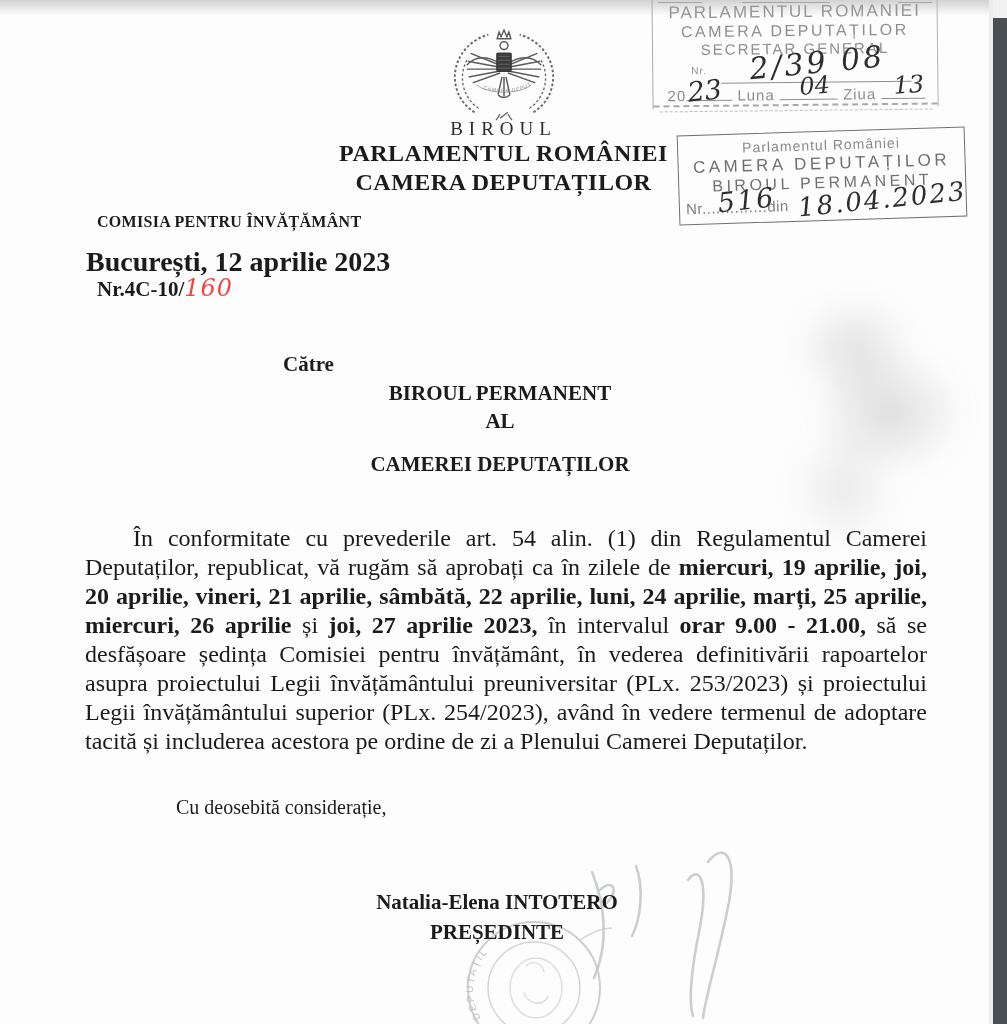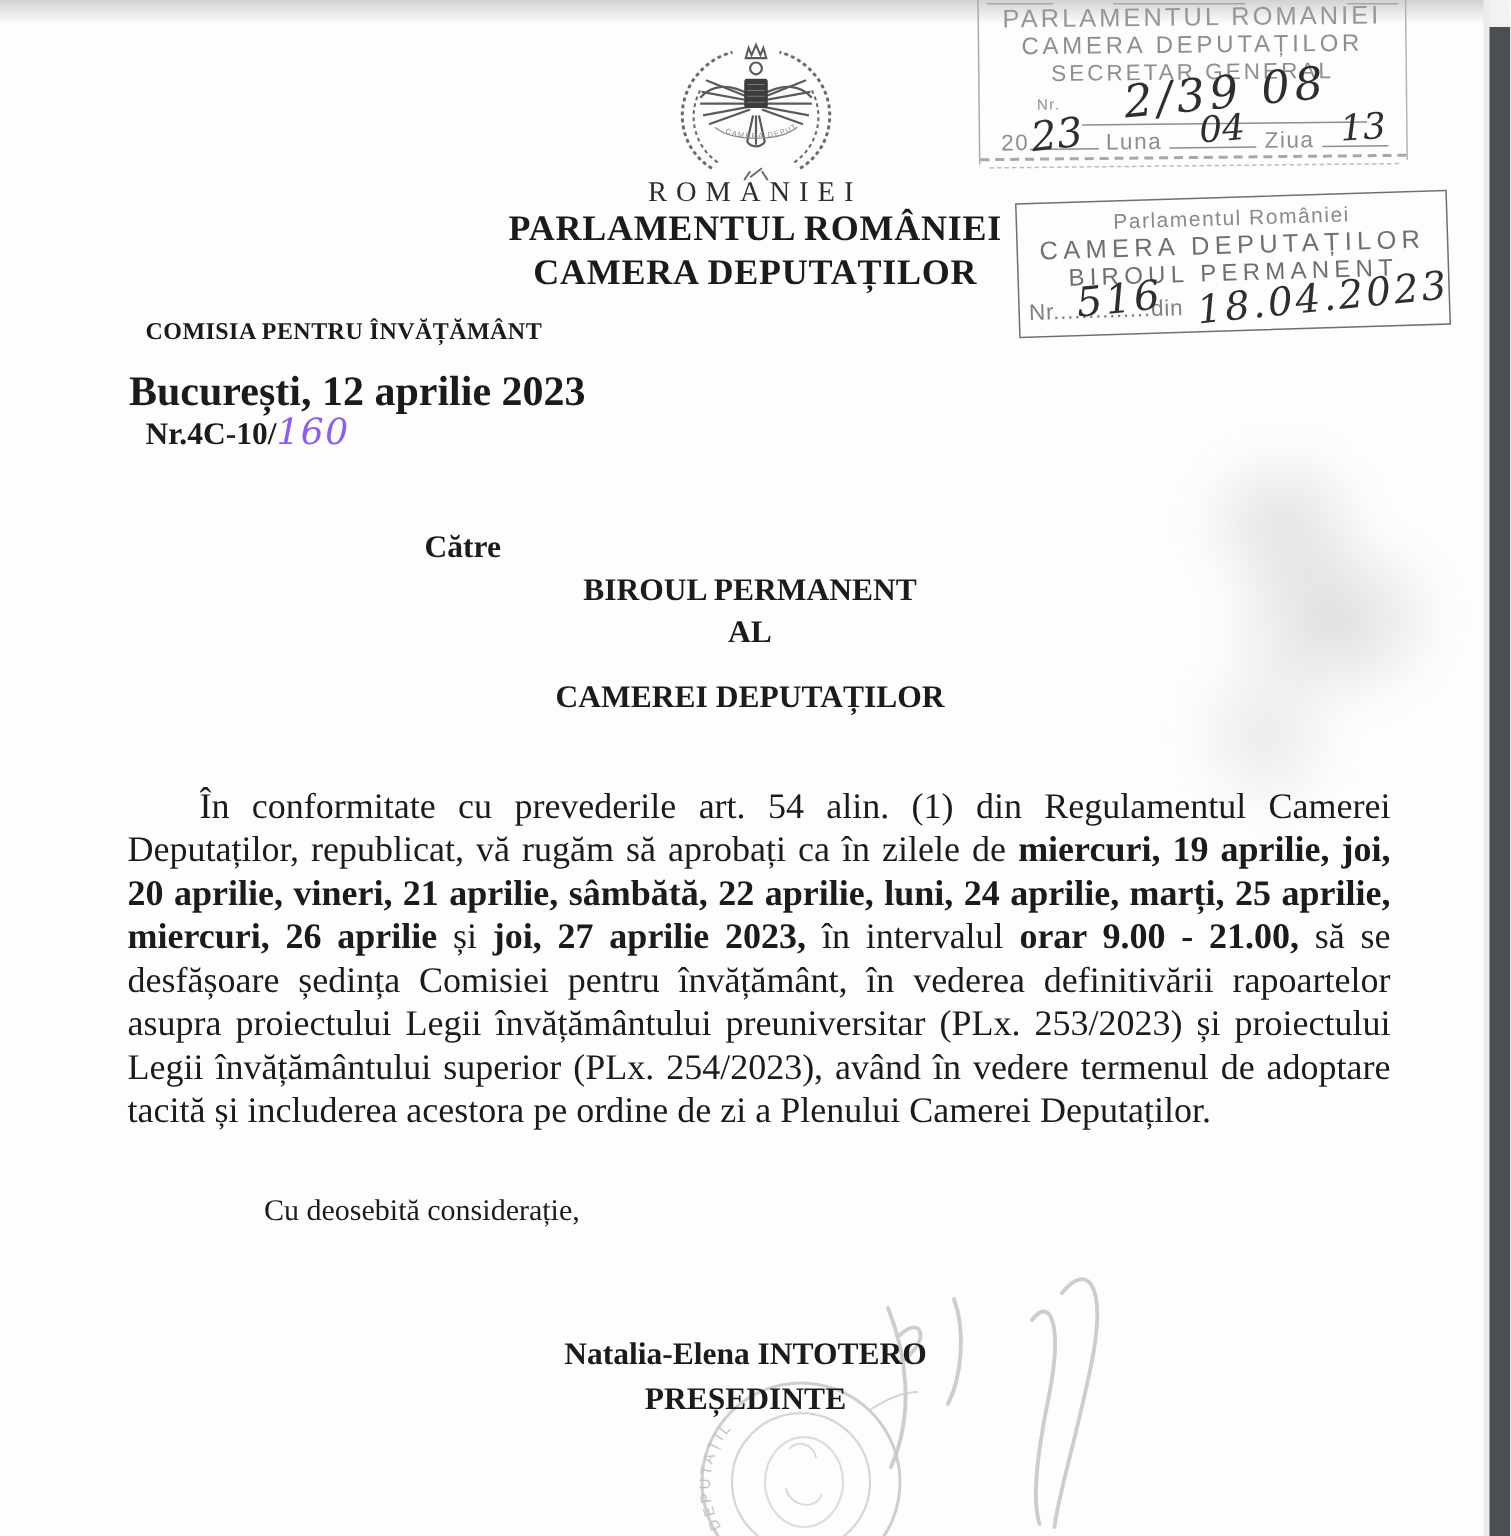--- a/index.html
+++ b/index.html
@@ -55,21 +55,21 @@
   .s2-line3{top:42px;font-size:16px;letter-spacing:3.5px;color:#6f6f6f;}
   .s2-nrrow{position:absolute;left:6px;top:64px;font-size:15px;letter-spacing:.5px;color:#808080;white-space:nowrap;}
   .hw-516{position:absolute;left:38px;top:52px;font-size:27px;letter-spacing:2px;transform:rotate(-4deg);}
   .hw-date{position:absolute;left:118px;top:56px;font-size:26px;letter-spacing:2px;transform:rotate(-4deg);white-space:nowrap;}
 
   
   .commission{position:absolute;left:97px;top:213px;font-size:16px;font-weight:bold;letter-spacing:.3px;}
   .citydate{position:absolute;left:86px;top:246px;font-size:28px;font-weight:bold;}
   .nrline{position:absolute;left:97px;top:274px;font-size:21px;font-weight:bold;}
   .hw-160{font-family:"DejaVu Serif",serif;font-style:italic;font-weight:400;
-    font-size:24px;letter-spacing:1px;color:#8b5cf6;}
+    font-size:24px;letter-spacing:1px;color:#ef4444;}
 
   
   .catre{position:absolute;left:283px;top:352px;font-size:21px;font-weight:bold;}
   .addr{position:absolute;left:280px;width:440px;text-align:center;font-size:21px;font-weight:bold;}
   .addr1{top:381px;} .addr2{top:409px;} .addr3{top:436px;margin-top:16px;}
 
   
   .bodytext{position:absolute;left:85px;top:524px;width:842px;
     font-size:24px;line-height:29px;text-align:justify;text-indent:48px;margin:0;}
   .b{font-weight:bold;}
@@ -115,21 +115,21 @@
     <path d="M57,13 L59,6 L61,11 L64,4 L67,11 L69,6 L71,13 Z" fill="none" stroke="#5a5a5a" stroke-width="1.4"></path>
     <rect x="56" y="27" width="16" height="20" rx="2" fill="#3c3c3c"></rect>
     <path d="M58,31 h12 M58,35 h12 M58,39 h12 M58,43 h12" stroke="#777" stroke-width=".7"></path>
     <path id="ribbonArc" d="M36,60 C48,70 80,70 92,60" fill="none" stroke="#8a8a8a" stroke-width=".8"></path>
     <text font-size="5" fill="#8a8a8a" font-family="Liberation Sans,sans-serif" letter-spacing="1">
       <textPath href="#ribbonArc" startOffset="8">CAMERA DEPUTAȚILOR</textPath>
     </text>
     <path d="M60,90 L56,96 M68,90 L72,96 M60,94 L68,88" stroke="#6a6a6a" stroke-width="1.3" fill="none"></path>
   </svg>
 
-  <div class="romania">ROMANIEI</div>
+  <div class="romania">BIROUL</div>
   <div class="hdr1">PARLAMENTUL ROMÂNIEI</div>
   <div class="hdr2">CAMERA DEPUTAȚILOR</div>
 
   <div class="frag" style="left:658px;width:44px;"></div>
   <div class="frag" style="left:742px;width:88px;"></div>
   <div class="frag" style="left:898px;width:34px;"></div>
 
   <div class="stamp1">
     <div class="s1l s1-line1">PARLAMENTUL ROMANIEI</div>
     <div class="s1l s1-line2">CAMERA DEPUTAȚILOR</div>

